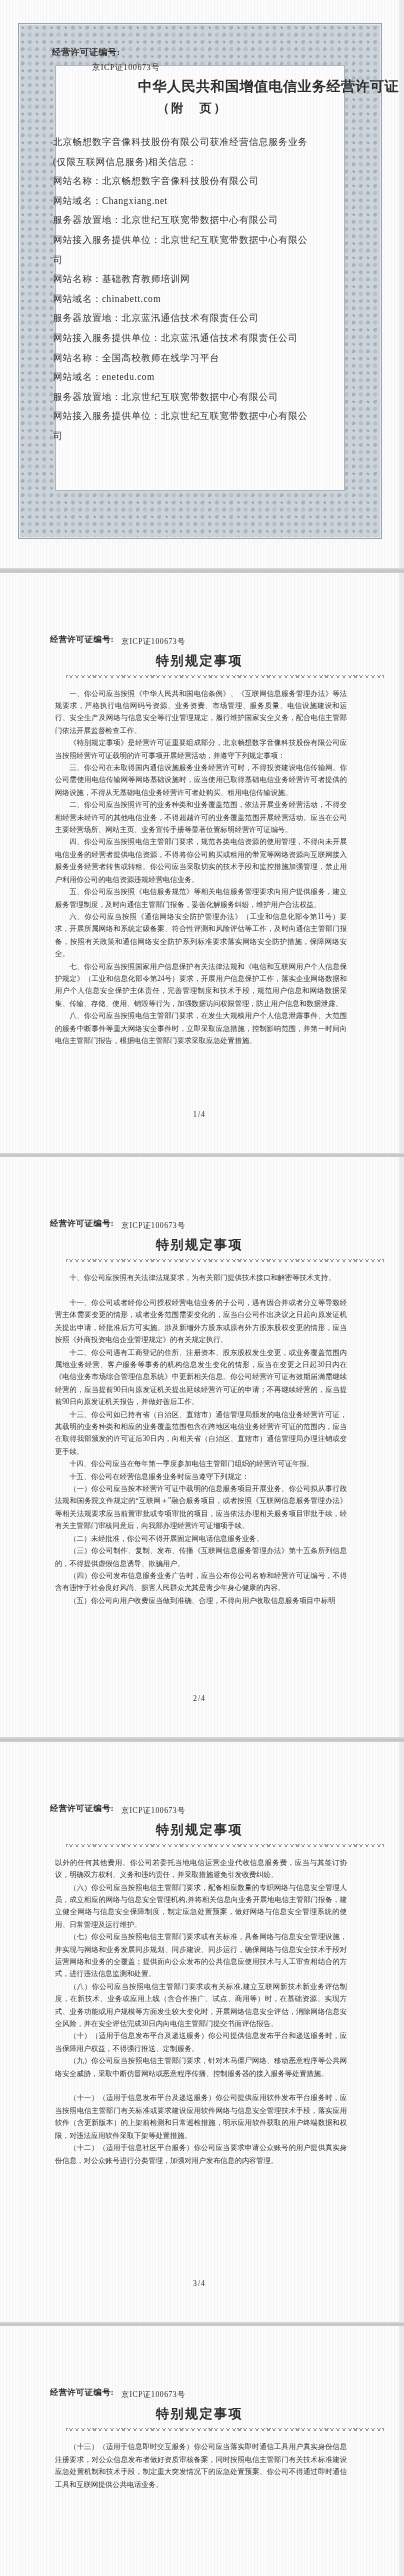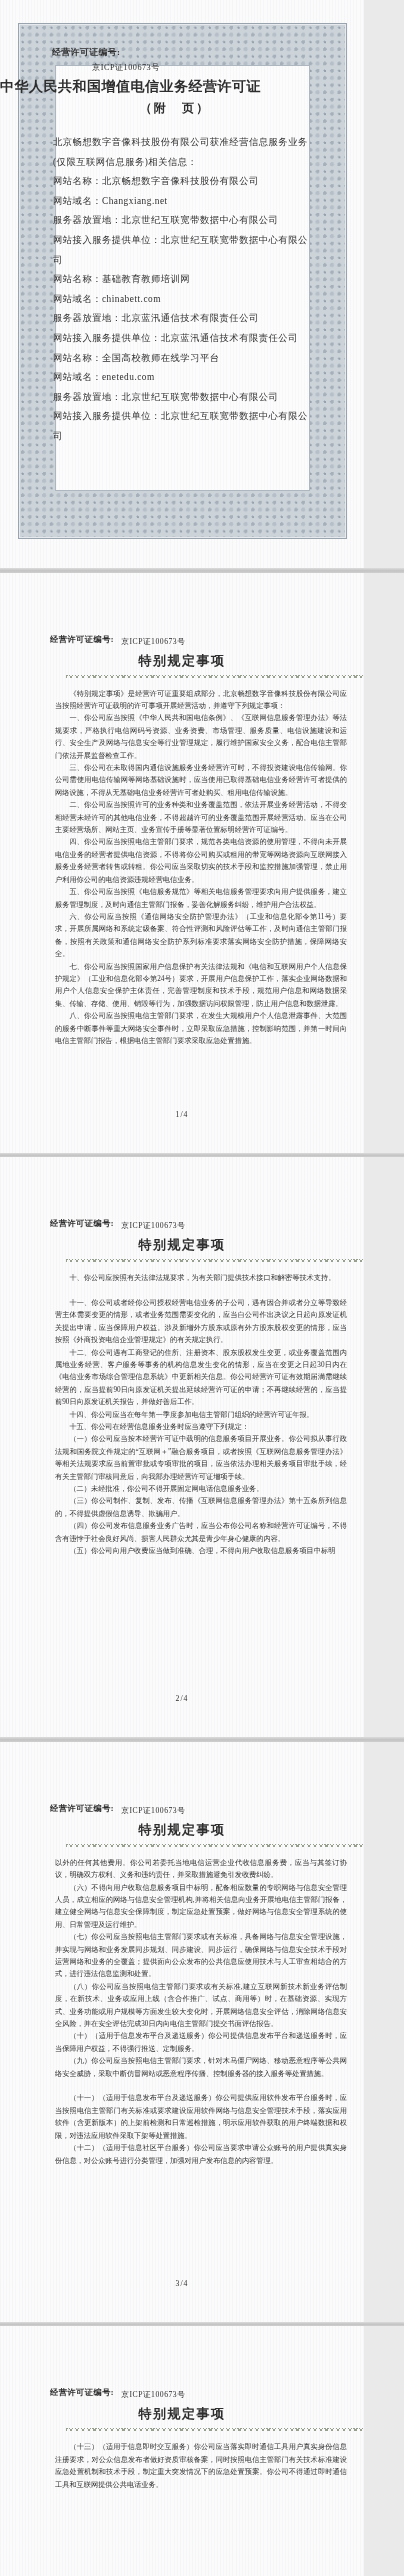--- a/index.html
+++ b/index.html
@@ -4,21 +4,21 @@
 <style>
   html,body{margin:0;padding:0;}
   body{
     width:405px;
     background:#e9eae9;
     font-family:"Liberation Serif","DejaVu Serif",serif;
     color:#2e2e2e;
   }
   .page{
     position:relative;
-    width:364px;
+    width:399px;
     overflow:hidden;
     background:
       repeating-linear-gradient(90deg, rgba(120,130,140,0.045) 0 1px, rgba(255,255,255,0) 1px 3.1px),
       #fbfbfc;
   }
   #p1{height:568px;}
   .pp{height:580px;}
   #p5{height:548px;}
   .sep{height:4.6px;background:linear-gradient(#dcdcdc,#c2c3c2 55%,#cfcfcf);}
 
@@ -37,21 +37,21 @@
   }
   .cert-inner{
     position:absolute;left:36px;right:36px;top:41px;bottom:47px;
     background:
       repeating-linear-gradient(90deg, rgba(120,130,140,0.04) 0 1px, rgba(255,255,255,0) 1px 3.1px),
       #fcfcfd;
     border:0.5px solid #aeb6bf;
   }
   .lic-label-1{position:absolute;left:52px;top:47px;font-size:8.8px;font-weight:bold;letter-spacing:0.5px;}
   .lic-num-1{position:absolute;left:92px;top:62px;font-size:8.2px;letter-spacing:0.5px;}
-  .cert-title{position:absolute;left:0;right:0;top:78px;text-align:left;font-size:14px;font-weight:bold;letter-spacing:0.5px;}
+  .cert-title{position:absolute;left:0;right:0;top:78px;text-align:right;font-size:14px;font-weight:bold;letter-spacing:0.5px;}
   .cert-sub{position:absolute;left:0;right:14px;top:100px;text-align:center;font-size:12px;font-weight:bold;letter-spacing:2.1px;}
   .cert-body{position:absolute;left:53px;top:133px;width:261px;font-size:9.3px;line-height:19.6px;letter-spacing:0.5px;}
   .cert-line{margin:0;}
 
   
   .hdr{position:absolute;left:50px;top:61px;font-size:8.2px;}
   .hdr .lbl{font-weight:bold;letter-spacing:0.5px;}
   .hdr .num{position:relative;top:2.1px;margin-left:5.2px;font-size:7.7px;letter-spacing:0.5px;}
   .ptitle{position:absolute;left:0;right:0;top:79px;text-align:center;font-size:13px;font-weight:bold;letter-spacing:1.5px;}
   .zig{
@@ -99,22 +99,22 @@
 <div class="sep"></div>
 
 <div class="page pp">
   <div class="hdr">
     <span class="lbl">经营许可证编号:</span>
     <span class="num">京ICP证100673号</span>
   </div>
   <div class="ptitle">特别规定事项</div>
   <div class="zig"></div>
   <div class="pbody">
+      <p class="para">一、你公司应当按照《中华人民共和国电信条例》、《互联网信息服务管理办法》等法规要求，严格执行电信网码号资源、业务资费、市场管理、服务质量、电信设施建设和运行、安全生产及网络与信息安全等行业管理规定，履行维护国家安全义务，配合电信主管部门依法开展监督检查工作。</p>
       <p class="para">《特别规定事项》是经营许可证重要组成部分，北京畅想数字音像科技股份有限公司应当按照经营许可证载明的许可事项开展经营活动，并遵守下列规定事项：</p>
-      <p class="para">一、你公司应当按照《中华人民共和国电信条例》、《互联网信息服务管理办法》等法规要求，严格执行电信网码号资源、业务资费、市场管理、服务质量、电信设施建设和运行、安全生产及网络与信息安全等行业管理规定，履行维护国家安全义务，配合电信主管部门依法开展监督检查工作。</p>
       <p class="para">三、你公司在未取得国内通信设施服务业务经营许可时，不得投资建设电信传输网。你公司需使用电信传输网等网络基础设施时，应当使用已取得基础电信业务经营许可者提供的网络设施，不得从无基础电信业务经营许可者处购买、租用电信传输设施。</p>
       <p class="para">二、你公司应当按照许可的业务种类和业务覆盖范围，依法开展业务经营活动，不得变相经营未经许可的其他电信业务，不得超越许可的业务覆盖范围开展经营活动。应当在公司主要经营场所、网站主页、业务宣传手册等显著位置标明经营许可证编号。</p>
       <p class="para">四、你公司应当按照电信主管部门要求，规范各类电信资源的使用管理，不得向未开展电信业务的经营者提供电信资源，不得将你公司购买或租用的带宽等网络资源向互联网接入服务业务经营者转售或转租。你公司应当采取切实的技术手段和监控措施加强管理，禁止用户利用你公司的电信资源违规经营电信业务。</p>
       <p class="para">五、你公司应当按照《电信服务规范》等相关电信服务管理要求向用户提供服务，建立服务管理制度，及时向通信主管部门报备，妥善化解服务纠纷，维护用户合法权益。</p>
       <p class="para">六、你公司应当按照《通信网络安全防护管理办法》（工业和信息化部令第11号）要求，开展所属网络和系统定级备案、符合性评测和风险评估等工作，及时向通信主管部门报备，按照有关政策和通信网络安全防护系列标准要求落实网络安全防护措施，保障网络安全。</p>
       <p class="para">七、你公司应当按照国家用户信息保护有关法律法规和《电信和互联网用户个人信息保护规定》（工业和信息化部令第24号）要求，开展用户信息保护工作，落实企业网络数据和用户个人信息安全保护主体责任，完善管理制度和技术手段，规范用户信息和网络数据采集、传输、存储、使用、销毁等行为，加强数据访问权限管理，防止用户信息和数据泄露。</p>
       <p class="para">八、你公司应当按照电信主管部门要求，在发生大规模用户个人信息泄露事件、大范围的服务中断事件等重大网络安全事件时，立即采取应急措施，控制影响范围，并第一时间向电信主管部门报告，根据电信主管部门要求采取应急处置措施。</p>
     </div>
   <div class="pageno">1/4</div>
 </div>
@@ -123,22 +123,23 @@
 
 <div class="page pp">
   <div class="hdr">
     <span class="lbl">经营许可证编号:</span>
     <span class="num">京ICP证100673号</span>
   </div>
   <div class="ptitle">特别规定事项</div>
   <div class="zig"></div>
   <div class="pbody">
       <p class="para gap">十、你公司应按照有关法律法规要求，为有关部门提供技术接口和解密等技术支持。</p>
-      <p class="para">十一、你公司或者经你公司授权经营电信业务的子公司，遇有因合并或者分立等导致经营主体需要变更的情形，或者业务范围需要变化的，应当自公司作出决议之日起向原发证机关提出申请，应当保障用户权益。涉及新增外方股东或原有外方股东股权变更的情形，应当按照《外商投资电信企业管理规定》的有关规定执行。</p>
+      <p class="para">十一、你公司或者经你公司授权经营电信业务的子公司，遇有因合并或者分立等导致经营主体需要变更的情形，或者业务范围需要变化的，应当自公司作出决议之日起向原发证机关提出申请，经批准后方可实施。涉及新增外方股东或原有外方股东股权变更的情形，应当按照《外商投资电信企业管理规定》的有关规定执行。</p>
       <p class="para">十二、你公司遇有工商登记的住所、注册资本、股东股权发生变更，或业务覆盖范围内属地业务经营、客户服务等事务的机构信息发生变化的情形，应当在变更之日起30日内在《电信业务市场综合管理信息系统》中更新相关信息。你公司经营许可证有效期届满需继续经营的，应当提前90日向原发证机关提出延续经营许可证的申请；不再继续经营的，应当提前90日向原发证机关报告，并做好善后工作。</p>
+      <p class="para">十三、你公司如已持有省（自治区、直辖市）通信管理局颁发的电信业务经营许可证，其载明的业务种类和相应的业务覆盖范围包含在跨地区电信业务经营许可证的范围内，应当在取得我部颁发的许可证后30日内，向相关省（自治区、直辖市）通信管理局办理注销或变更手续。</p>
       <p class="para">十四、你公司应当在每年第一季度参加电信主管部门组织的经营许可证年报。</p>
       <p class="para">十五、你公司在经营信息服务业务时应当遵守下列规定：</p>
       <p class="para">（一）你公司应当按本经营许可证中载明的信息服务项目开展业务。你公司拟从事行政法规和国务院文件规定的“互联网＋”融合服务项目，或者按照《互联网信息服务管理办法》等相关法规要求应当前置审批或专项审批的项目，应当依法办理相关服务项目审批手续，经有关主管部门审核同意后，向我部办理经营许可证增项手续。</p>
       <p class="para">（二）未经批准，你公司不得开展固定网电话信息服务业务。</p>
       <p class="para">（三）你公司制作、复制、发布、传播《互联网信息服务管理办法》第十五条所列信息的，不得提供虚假信息诱导、欺骗用户。</p>
       <p class="para">（四）你公司发布信息服务业务广告时，应当公布你公司名称和经营许可证编号，不得含有违悖于社会良好风尚、损害人民群众尤其是青少年身心健康的内容。</p>
       <p class="para">（五）你公司向用户收费应当做到准确、合理，不得向用户收取信息服务项目中标明</p>
     </div>
   <div class="pageno">2/4</div>
 </div>
@@ -147,21 +148,21 @@
 
 <div class="page pp">
   <div class="hdr">
     <span class="lbl">经营许可证编号:</span>
     <span class="num">京ICP证100673号</span>
   </div>
   <div class="ptitle">特别规定事项</div>
   <div class="zig"></div>
   <div class="pbody">
       <p class="para noindent">以外的任何其他费用。你公司若委托当地电信运营企业代收信息服务费，应当与其签订协议，明确双方权利、义务和违约责任，并采取措施避免引发收费纠纷。</p>
-      <p class="para">（六）不得向用户收取信息服务项目中标明，配备相应数量的专职网络与信息安全管理人员，成立相应的网络与信息安全管理机构,并将相关信息向业务开展地电信主管部门报备，建立健全网络与信息安全保障制度，制定应急处置预案，做好网络与信息安全管理系统的使用、日常管理及运行维护。</p>
+      <p class="para">（六）你公司应当按照电信主管部门要求，配备相应数量的专职网络与信息安全管理人员，成立相应的网络与信息安全管理机构,并将相关信息向业务开展地电信主管部门报备，建立健全网络与信息安全保障制度，制定应急处置预案，做好网络与信息安全管理系统的使用、日常管理及运行维护。</p>
       <p class="para">（七）你公司应当按照电信主管部门要求或有关标准，具备网络与信息安全管理设施，并实现与网络和业务发展同步规划、同步建设、同步运行，确保网络与信息安全技术手段对运营网络和业务的全覆盖；提供面向公众发布的公共信息应使用技术与人工审查相结合的方式，进行违法信息监测和处置。</p>
       <p class="para">（八）你公司应当按照电信主管部门要求或有关标准,建立互联网新技术新业务评估制度，在新技术、业务或应用上线（含合作推广、试点、商用等）时，在基础资源、实现方式、业务功能或用户规模等方面发生较大变化时，开展网络信息安全评估，消除网络信息安全风险，并在安全评估完成30日内向电信主管部门提交书面评估报告。</p>
       <p class="para">（十）（适用于信息发布平台及递送服务）你公司提供信息发布平台和递送服务时，应当保障用户权益，不得强行推送、定制服务。</p>
       <p class="para gap">（九）你公司应当按照电信主管部门要求，针对木马僵尸网络、移动恶意程序等公共网络安全威胁，采取中断仿冒网站或恶意程序传播、控制服务器的接入服务等处置措施。</p>
       <p class="para">（十一）（适用于信息发布平台及递送服务）你公司提供应用软件发布平台服务时，应当按照电信主管部门有关标准或要求建设应用软件网络与信息安全管理技术手段，落实应用软件（含更新版本）的上架前检测和日常巡检措施，明示应用软件获取的用户终端数据和权限，对违法应用软件采取下架等处置措施。</p>
       <p class="para">（十二）（适用于信息社区平台服务）你公司应当要求申请公众账号的用户提供真实身份信息，对公众账号进行分类管理，加强对用户发布信息的内容管理。</p>
     </div>
   <div class="pageno">3/4</div>
 </div>
 

